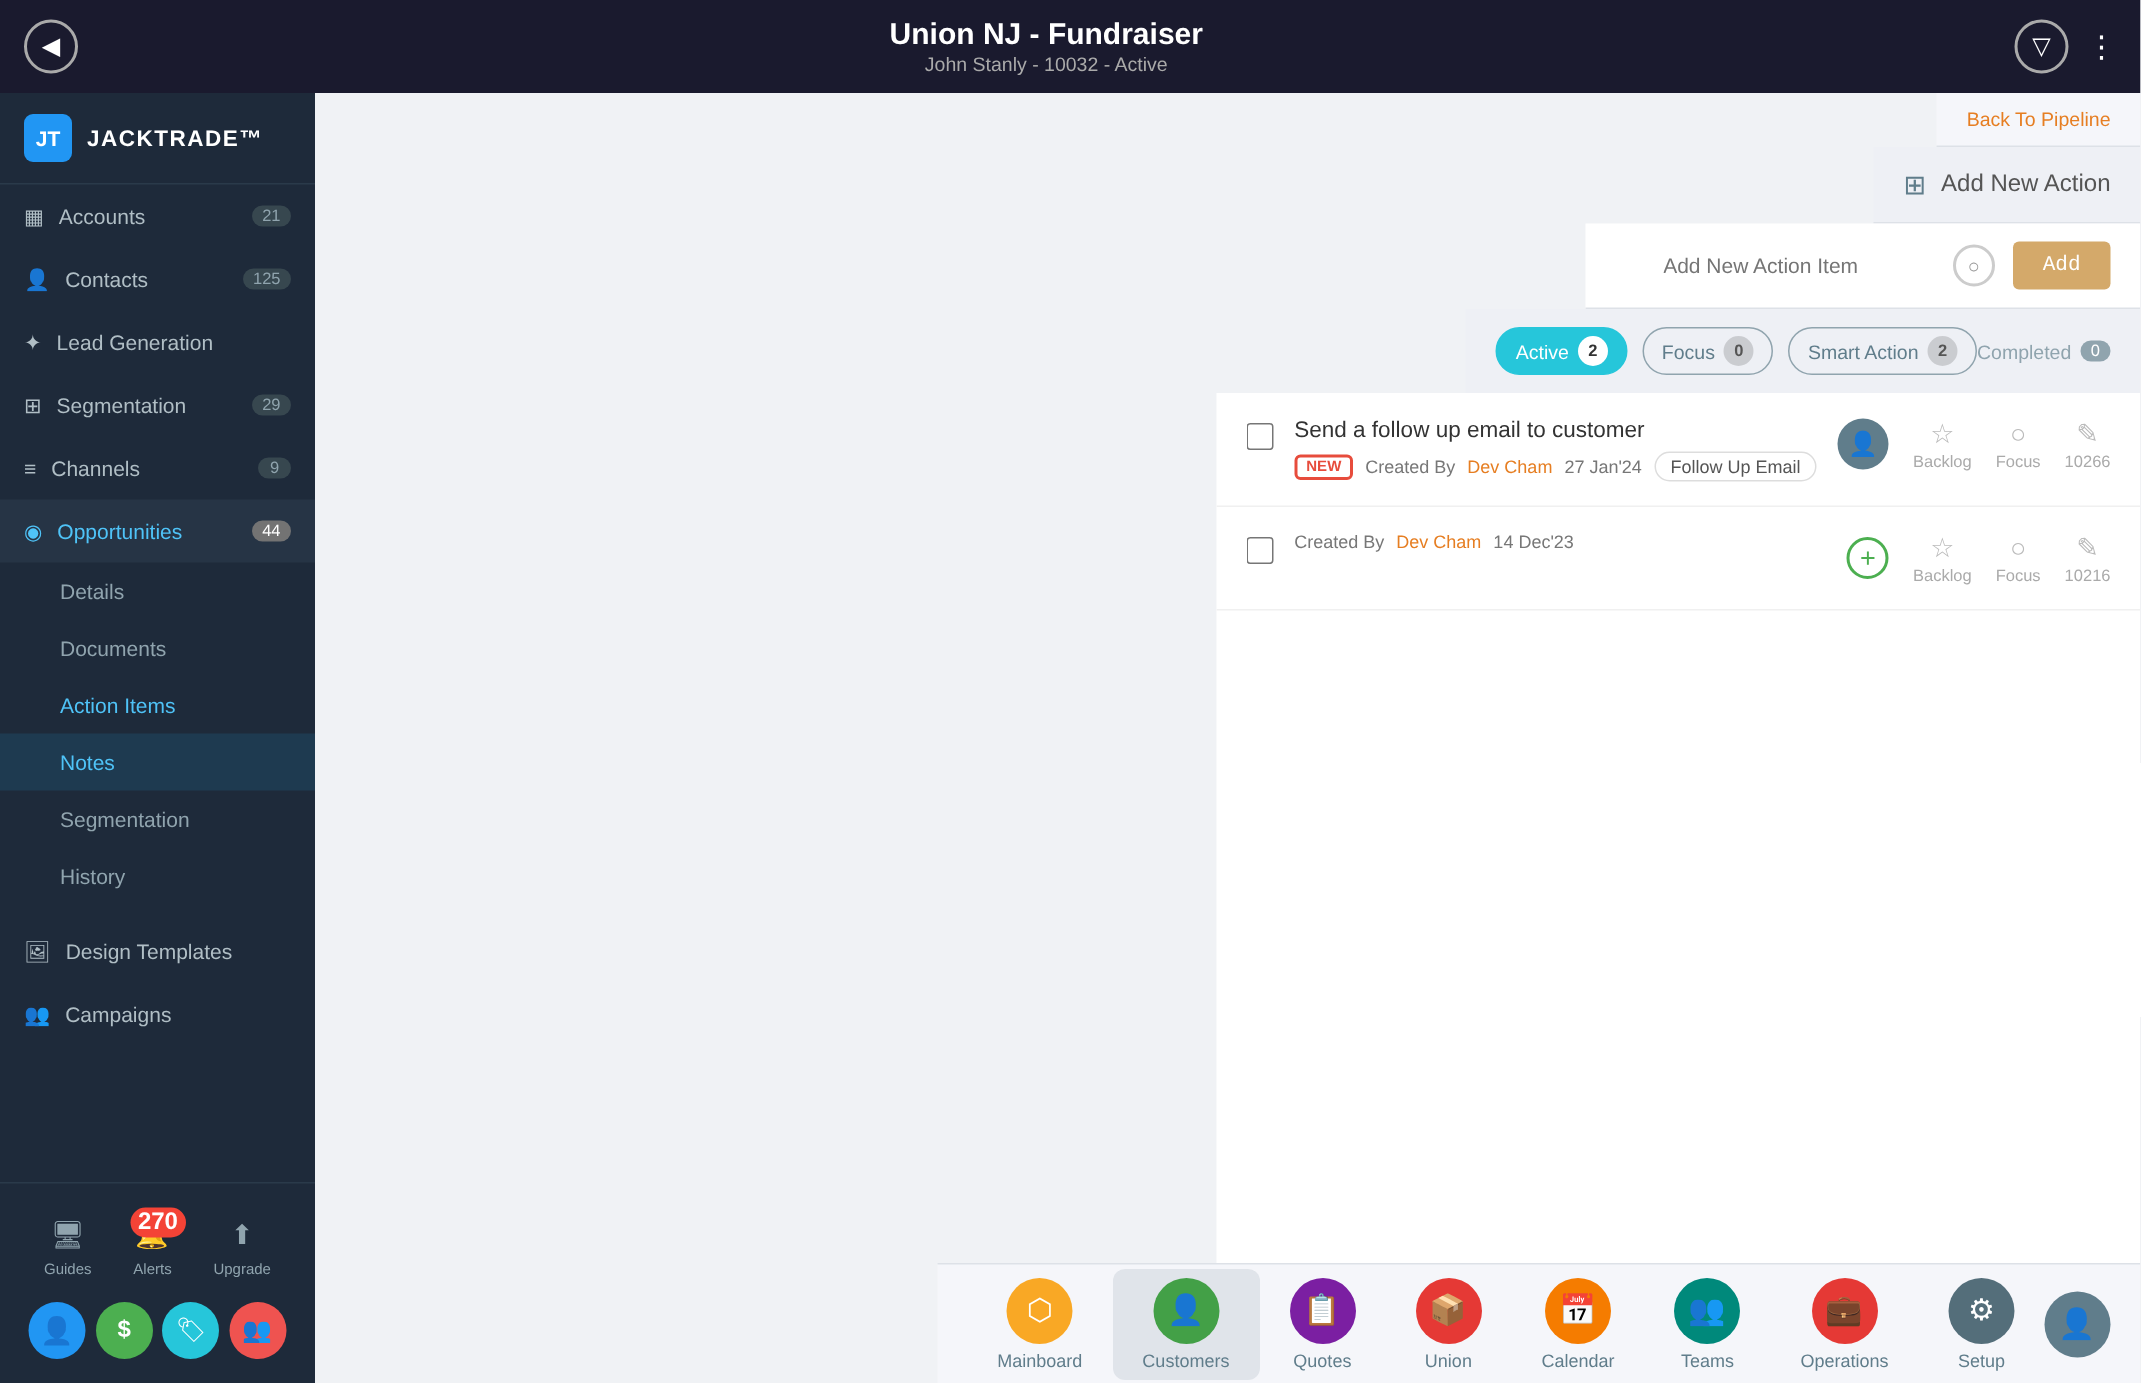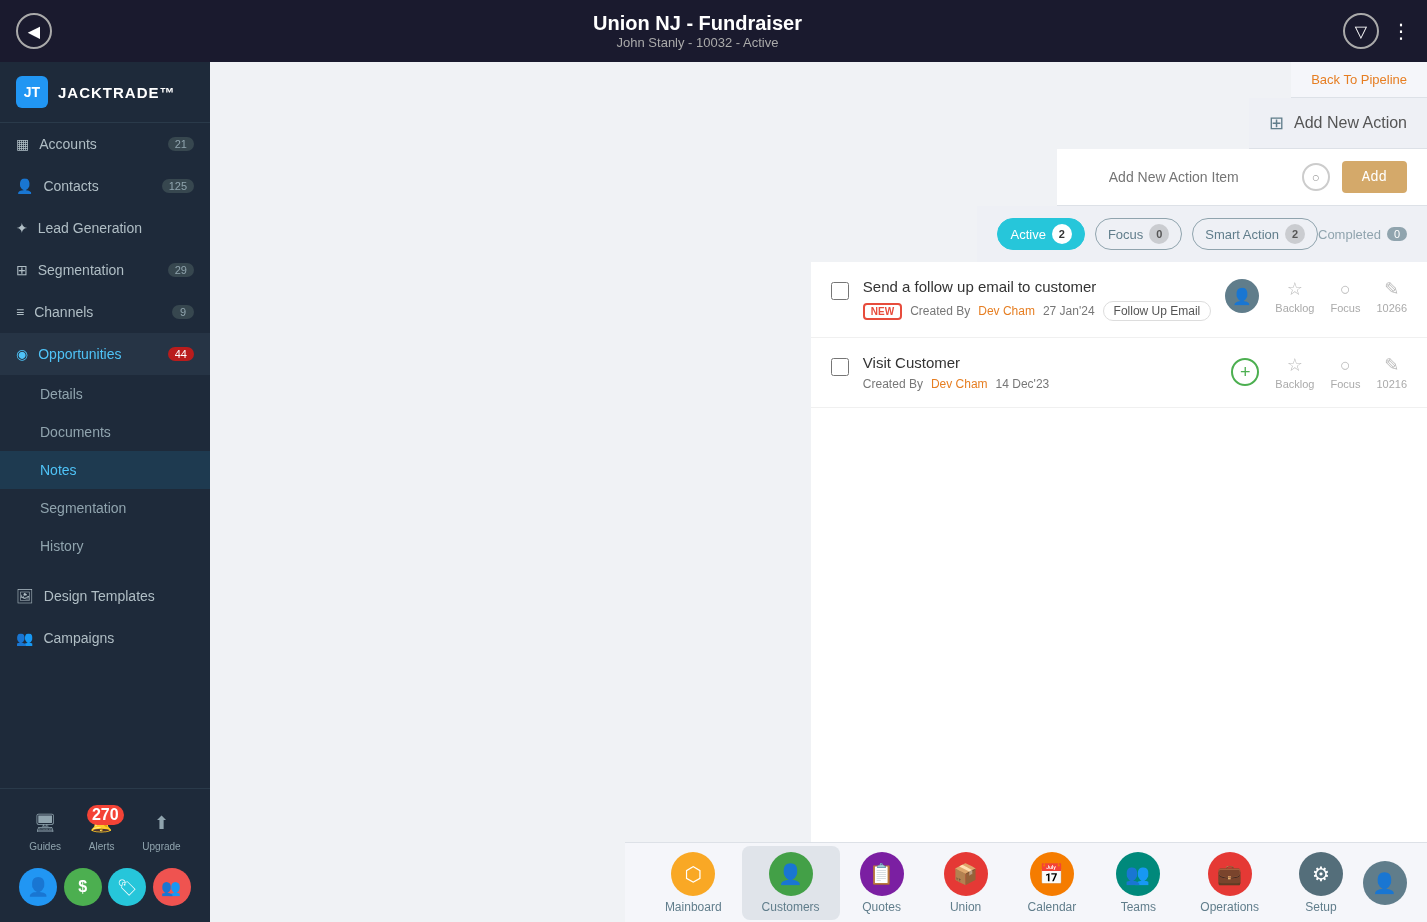--- a/index.html
+++ b/index.html
@@ -274,25 +274,26 @@
           <span>≡</span>
           <span>Channels</span>
         </div>
         <span class="nav-badge">9</span>
       </div>
       <div class="nav-item active">
         <div class="nav-item-left">
           <span>◉</span>
           <span>Opportunities</span>
         </div>
-        <span class="nav-badge" style="background:#b91c1c;color:white;">44</span>
+        <span class="nav-badge" style="background:#737373;color:white;">44</span>
       </div>
 
       <div class="sub-nav-item">Details</div>
       <div class="sub-nav-item">Documents</div>
+      <div class="sub-nav-item active" style="color:#4fc3f7;">Action Items</div>
       <div class="sub-nav-item active" style="color:#4fc3f7; background:#1e3a50;">Notes</div>
       <div class="sub-nav-item">Segmentation</div>
       <div class="sub-nav-item">History</div>
 
       <div class="nav-item" style="margin-top:10px;">
         <div class="nav-item-left">
           <span>🖼</span>
           <span>Design Templates</span>
         </div>
       </div>
@@ -404,21 +405,20 @@
           <div class="action-action-item">
             <span class="action-action-icon" style="cursor:pointer;">✎</span>
             <span class="action-action-label">10266</span>
           </div>
         </div>
       </div>
 
       <div class="action-item">
         <input type="checkbox" class="action-checkbox" style="">
         <div class="action-content">
-          <div class="action-title">Visit Customer</div>
           <div class="action-meta">
             <span class="meta-created">Created By</span>
             <span class="meta-author">Dev Cham</span>
             <span class="meta-date">14 Dec'23</span>
           </div>
         </div>
         <div class="action-actions">
           <div class="plus-circle">+</div>
           <div class="action-action-item">
             <span class="action-action-icon" style="cursor:pointer;">☆</span>

